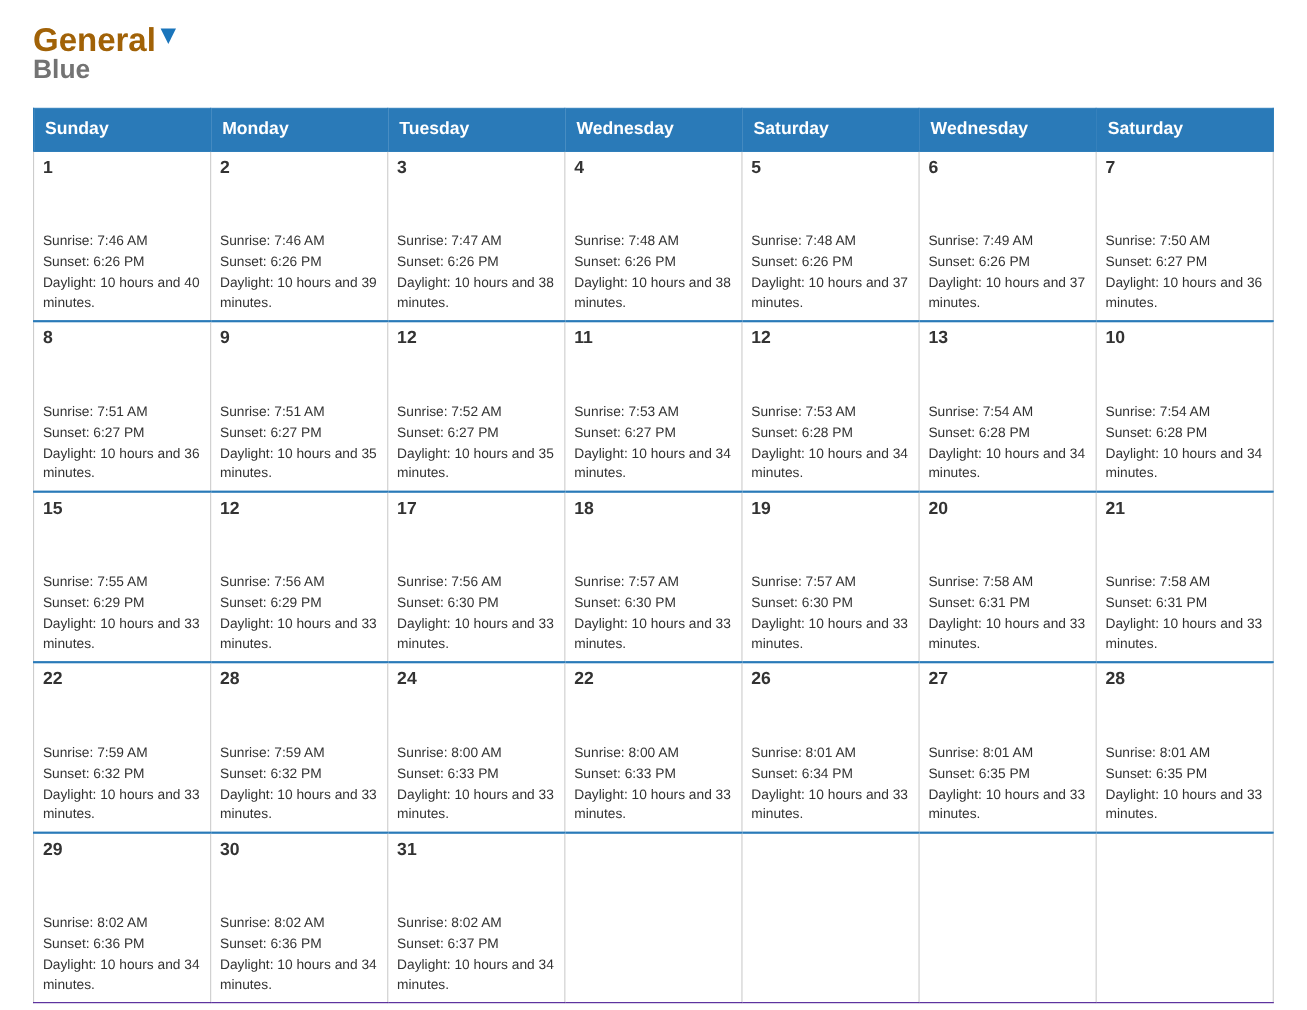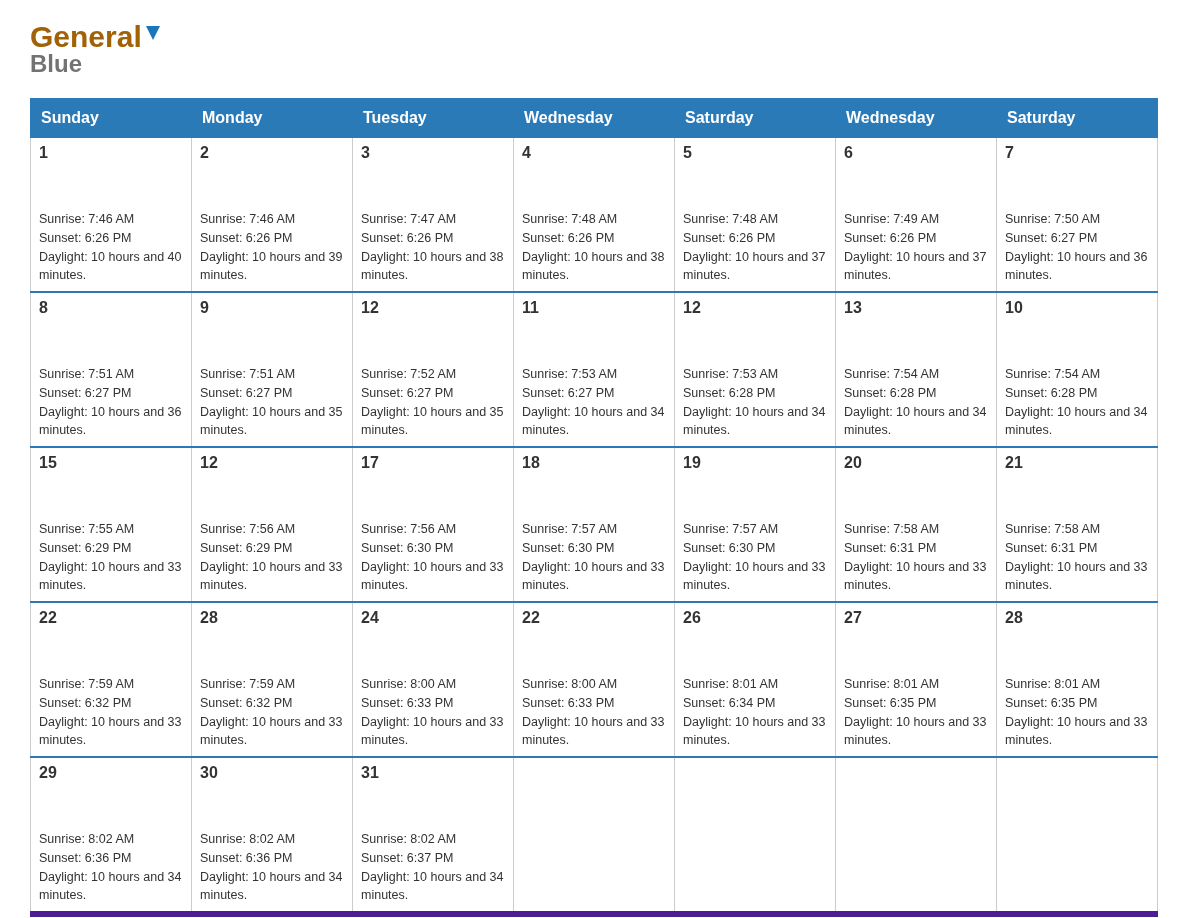--- a/index.html
+++ b/index.html
@@ -71,21 +71,21 @@
     .day-info {
       font-size: 12.5px;
       color: #333;
       line-height: 1.5;
       margin-top: 48px;
     }
     .calendar tr td {
       border-bottom: 2px solid #2a7ab8;
     }
     .calendar tbody tr:last-child td {
-      border-bottom: 6px solid #4c1d95;
+      border-bottom: 1px solid #4c1d95;
       border-radius: 16px;
     }
     .empty-cell {
       background: #fff;
     }
     .logo-wrapper {
       display: flex;
       align-items: center;
     }
     .logo-general {

